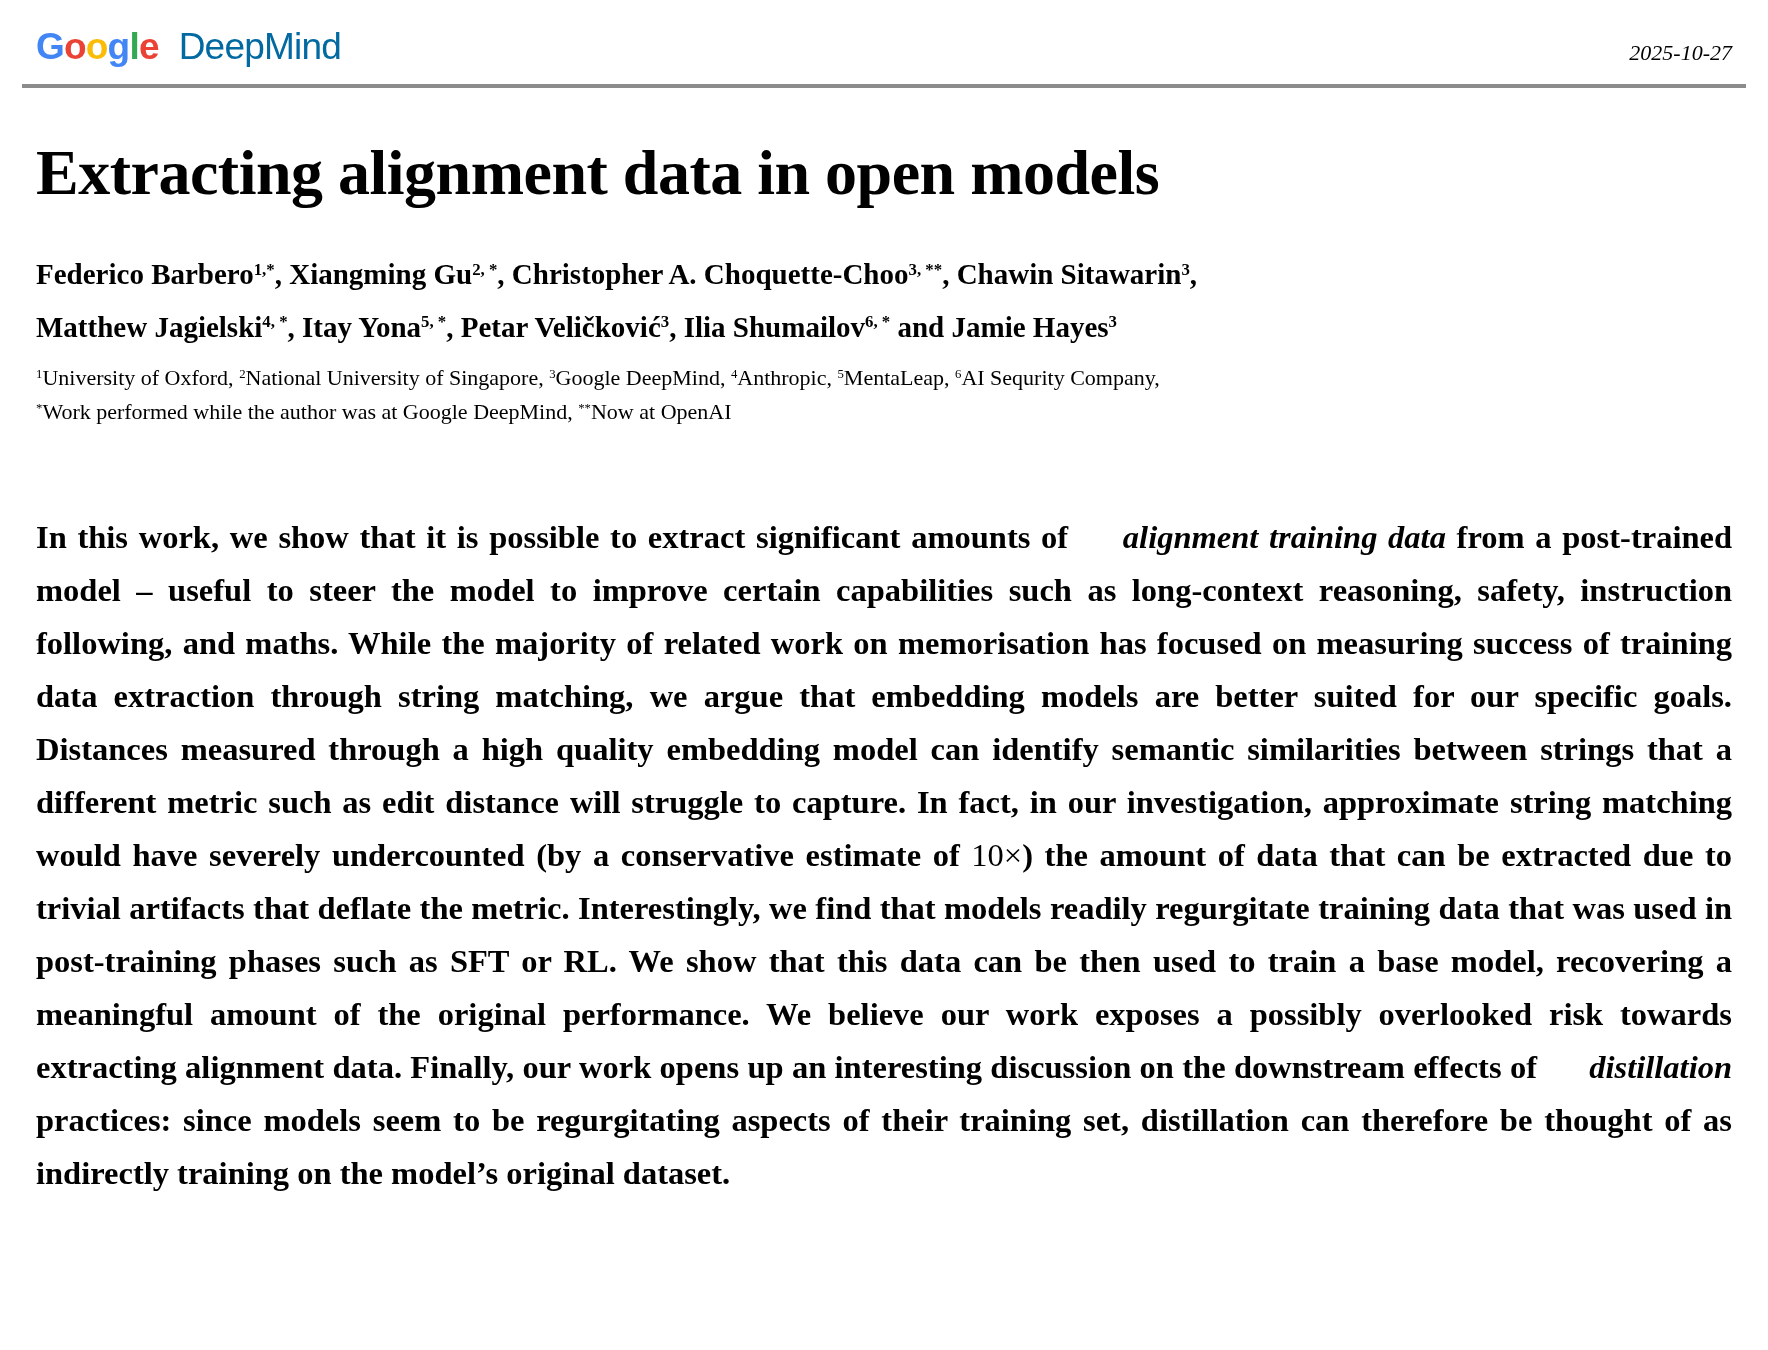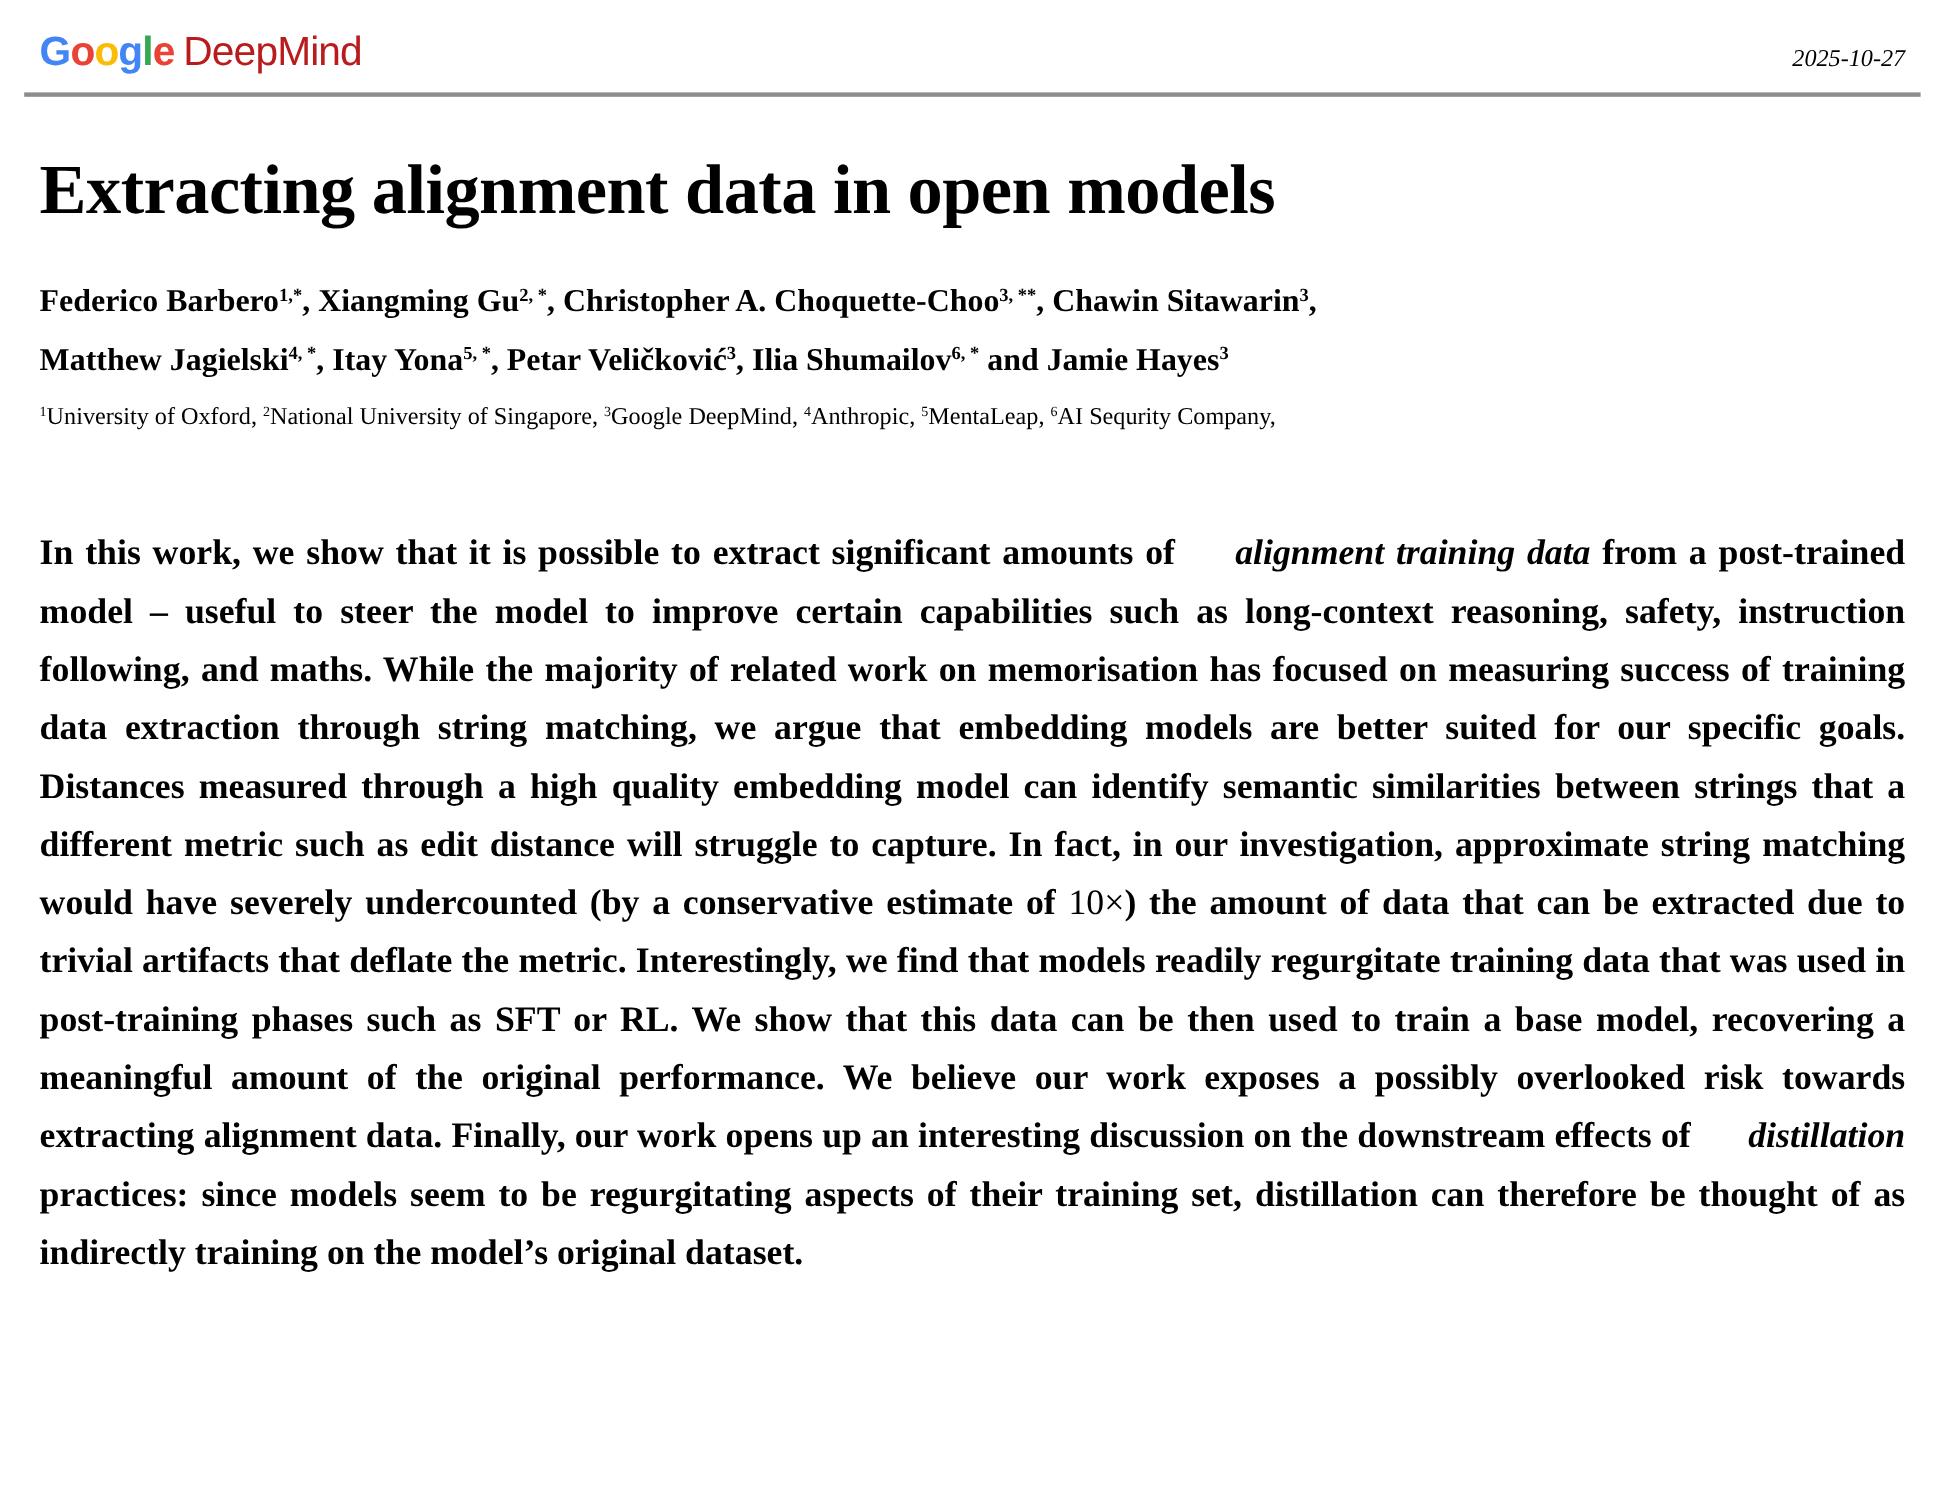--- a/index.html
+++ b/index.html
@@ -30,21 +30,21 @@
     font-family: "Liberation Sans", sans-serif;
     font-size: 37px;
     font-weight: 600;
     letter-spacing: -0.8px;
     white-space: nowrap;
   }
   .logo .gl-0, .logo .gl-3 { color: #4285F4; }
   .logo .gl-1, .logo .gl-5 { color: #EA4335; }
   .logo .gl-2 { color: #FBBC05; }
   .logo .gl-4 { color: #34A853; }
-  .logo .deepmind { color: #b91c1c; font-weight: 500; margin-left: 8px; }
+  .logo .deepmind { color: #0369a1; font-weight: 500; margin-left: 20px; }
   .date {
     font-style: italic;
     font-size: 22px;
     padding-bottom: 2px;
   }
   
   .rule {
     height: 4px;
     background: #8c8c8c;
     margin: 16px -14px 0 -14px;
@@ -104,17 +104,18 @@
 
   <h1 class="title">Extracting alignment data in open models</h1>
 
   <div class="authors">
     <div><span>Federico Barbero</span><sup>1,*</sup><span>, </span><span>Xiangming Gu</span><sup>2, *</sup><span>, </span><span>Christopher A. Choquette-Choo</span><sup>3, **</sup><span>, </span><span>Chawin Sitawarin</span><sup>3</sup><span>,</span></div>
     <div><span>Matthew Jagielski</span><sup>4, *</sup><span>, </span><span>Itay Yona</span><sup>5, *</sup><span>, </span><span>Petar Veličković</span><sup>3</sup><span>, </span><span>Ilia Shumailov</span><sup>6, *</sup><span> and </span><span>Jamie Hayes</span><sup>3</sup></div>
   </div>
 
   <div class="affiliations">
     <div><sup>1</sup><span>University of Oxford, </span><sup>2</sup><span>National University of Singapore, </span><sup>3</sup><span>Google DeepMind, </span><sup>4</sup><span>Anthropic, </span><sup>5</sup><span>MentaLeap, </span><sup>6</sup><span>AI Sequrity Company,</span></div>
+    <div><sup>*</sup><span>Work performed while the author was at Google DeepMind, </span><sup>**</sup><span>Now at OpenAI</span></div>
   </div>
 
   <p class="abstract"><span>In this work, we show that it is possible to extract significant amounts of </span><span class="bi">alignment training data</span><span> from a post-trained model – useful to steer the model to improve certain capabilities such as long-context reasoning, safety, instruction following, and maths. While the majority of related work on memorisation has focused on measuring success of training data extraction through string matching, we argue that embedding models are better suited for our specific goals. Distances measured through a high quality embedding model can identify semantic similarities between strings that a different metric such as edit distance will struggle to capture. In fact, in our investigation, approximate string matching would have severely undercounted (by a conservative estimate of </span><span class="reg">10×</span><span>) the amount of data that can be extracted due to trivial artifacts that deflate the metric. Interestingly, we find that models readily regurgitate training data that was used in post-training phases such as SFT or RL. We show that this data can be then used to train a base model, recovering a meaningful amount of the original performance. We believe our work exposes a possibly overlooked risk towards extracting alignment data. Finally, our work opens up an interesting discussion on the downstream effects of </span><span class="bi">distillation</span><span> practices: since models seem to be regurgitating aspects of their training set, distillation can therefore be thought of as indirectly training on the model’s original dataset.</span></p>
 
 </div>
 
 </body></html>

